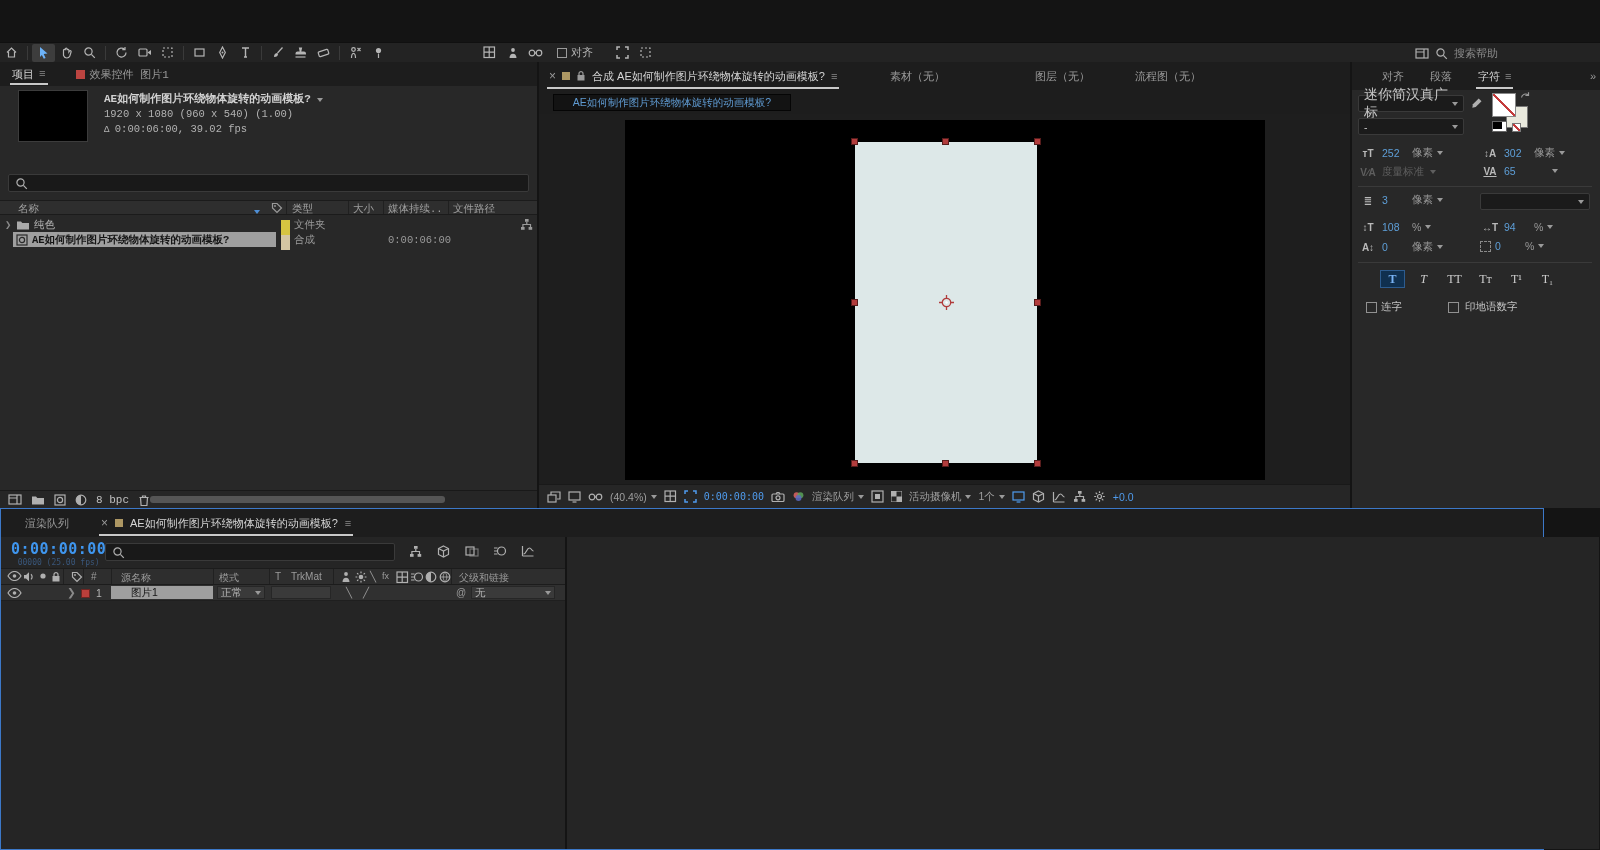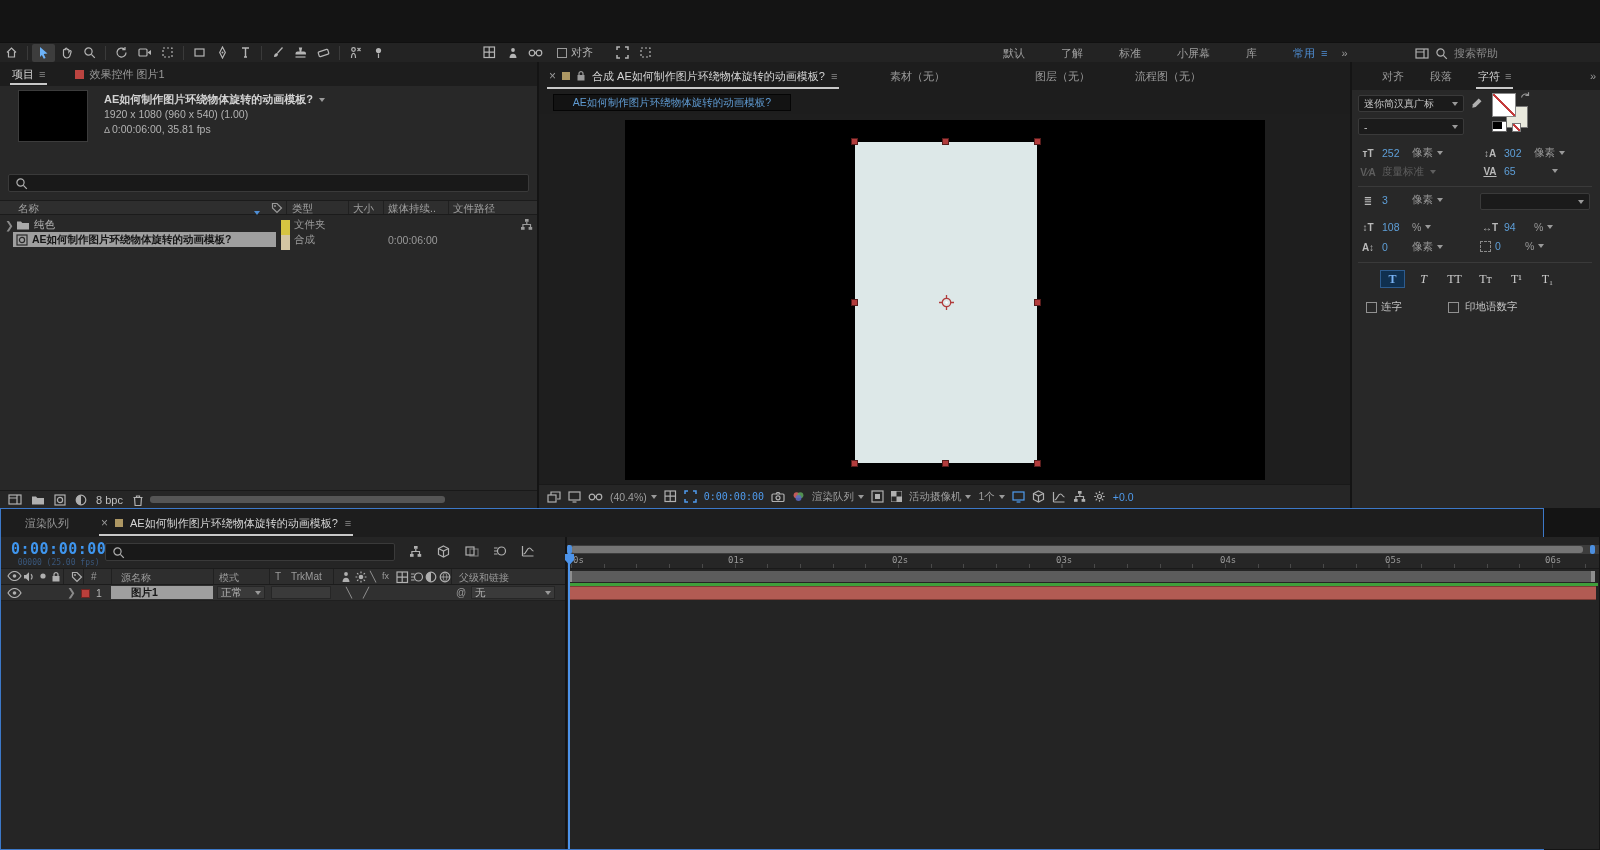--- a/index.html
+++ b/index.html
@@ -44,21 +44,21 @@
   .ptabs { height:24px; background:#1d1d1d; display:flex; align-items:center; position:relative; }
   .ptab { position:relative; padding:0 6px; height:100%; display:flex; align-items:center; gap:5px; color:#9a9a9a; }
   .ptab.active { color:#d6d6d6; }
   .ptab.active::after { content:""; position:absolute; left:4px; right:4px; bottom:1px; height:2px; background:#c9c9c9; }
   .hamb::before{content:"≡"; color:#8a8a8a;}
   .closex::before{content:"×"; color:#9a9a9a; font-size:12px;}
   .chip { width:9px; height:9px; display:inline-block; }
   .caret-d { width:0; height:0; border-left:3.5px solid transparent; border-right:3.5px solid transparent; border-top:4px solid #9a9a9a; display:inline-block; }
 
   
-  #project { left:0; top:0; width:537px; height:446px; }
+  #project { left:0; top:0; width:537px; height:446px;font-family:Liberation Mono, monospace; }
   .pv-thumb { position:absolute; left:18px; top:28px; width:70px; height:52px; background:#000; border:1px solid #3c3c3c; }
   .pv-info { position:absolute; left:104px; top:30px; line-height:15px; }
   .pv-name { color:#d2d2d2; font-weight:bold; font-size:11px; display:flex; align-items:center; gap:6px; }
   .pv-line { color:#b2b2b2; font-size:10.5px; }
   .searchbox { position:absolute; background:#191919; border:1px solid #3a3a3a; border-radius:2px; display:flex; align-items:center; gap:5px; padding:0 6px; color:#8a8a8a; }
   .grid-head { position:absolute; left:0; width:537px; height:15px; background:#2e2e2e; border-top:1px solid #1b1b1b; border-bottom:1px solid #1b1b1b; color:#9f9f9f; font-size:10.5px; }
   .gh-col { position:absolute; top:1px; }
   .vline { position:absolute; top:0; bottom:0; width:1px; background:#202020; }
   .prow { position:absolute; left:0; width:537px; height:15px; font-size:10.5px; color:#b5b5b5; }
   .prow .cell { position:absolute; top:0; height:15px; display:flex; align-items:center; gap:4px; }
@@ -249,30 +249,20 @@
     <div class="tool">
         <svg width="13" height="13" viewBox="0 0 13 13" fill="none" stroke="currentColor" stroke-width="1.2">
           <path d="M1 4V1h3M9 1h3v3M12 9v3H9M4 12H1V9" stroke-width="1.5"></path>
         </svg>
       </div>
     <div class="tool">
         <svg width="13" height="13" viewBox="0 0 13 13" fill="none" stroke="currentColor" stroke-width="1.2">
           <rect x="2" y="2" width="9" height="9" stroke-dasharray="2 2"></rect>
         </svg>
       </div>
-    <div class="ws-wrap">
-      <span class="ws">默认</span>
-      <span class="ws">了解</span>
-      <span class="ws">标准</span>
-      <span class="ws">小屏幕</span>
-      <span class="ws">库</span>
-      <span class="ws active">常用</span>
-      <span class="ws-menu"></span>
-      <span class="chev" style="margin-left:14px"></span>
-    </div>
     <div class="helpsearch">
       <span class="ico">
           <svg width="14" height="11" viewBox="0 0 14 11" fill="none" stroke="currentColor" stroke-width="1.2">
             <rect x="1" y="1" width="12" height="9"></rect>
             <path d="M9 1v9M1 4h8"></path>
           </svg>
         </span>
       <span class="ico">
           <svg width="13" height="13" viewBox="0 0 13 13" fill="none" stroke="currentColor" stroke-width="1.2">
             <circle cx="5.5" cy="5.5" r="3.6"></circle>
@@ -296,21 +286,21 @@
           <span>效果控件 图片1</span>
         </div>
       </div>
       <div class="pv-thumb"></div>
       <div class="pv-info">
         <div class="pv-name">
           <span>AE如何制作图片环绕物体旋转的动画模板?</span>
           <span class="caret-d"></span>
         </div>
         <div class="pv-line">1920 x 1080 (960 x 540) (1.00)</div>
-        <div class="pv-line"><span style="font-size:9px">Δ </span><span>0:00:06:00, 35.81 fps</span></div>
+        <div class="pv-line"><span style="font-size:9px">Δ </span><span>0:00:06:00, 39.02 fps</span></div>
       </div>
       <div class="searchbox" style="left:8px; top:112px; width:521px; height:18px">
         <span class="ico">
             <svg width="13" height="13" viewBox="0 0 13 13" fill="none" stroke="currentColor" stroke-width="1.2">
               <circle cx="5.5" cy="5.5" r="3.6"></circle>
               <path d="M8.4 8.4l3.4 3.4"></path>
             </svg>
           </span>
       </div>
       <div class="grid-head" style="top:138px">
@@ -568,21 +558,21 @@
           </div>
         <div class="ptab active">
             <span>字符</span>
             <span class="hamb"></span>
           </div>
         <span class="chev" style="position:absolute; right:4px"></span>
       </div>
 
       <div class="crow" style="left:6px; top:33px; width:106px">
         <div class="dropdown" style="width:106px">
-            <span style="font-size:10px">迷你简汉真广标</span>
+            <span style="font-size:14px">迷你简汉真广标</span>
             <span class="caret-d"></span>
           </div>
       </div>
       <span class="ico abs" style="left:118px; top:35px">
           <svg width="13" height="13" viewBox="0 0 13 13" fill="none" stroke="currentColor" stroke-width="1.2">
             <path d="M8.7 1.5l2.8 2.8-5.8 5.8-3.4.6.6-3.4z" fill="currentColor" stroke="none"></path>
           </svg>
         </span>
       <div class="abs" style="left:140px; top:31px; width:56px; height:42px">
         <div class="swatch-back"></div>
@@ -833,55 +823,33 @@
           <span class="th ico" style="left:6px; top:3px">
               <svg width="15" height="10" viewBox="0 0 15 10" fill="none" stroke="currentColor" stroke-width="1.2">
                 <path d="M1 5c2-3.2 4.2-4.5 6.5-4.5S12 1.8 14 5c-2 3.2-4.2 4.5-6.5 4.5S3 8.2 1 5z"></path>
                 <circle cx="7.5" cy="5" r="1.8" fill="currentColor" stroke="none"></circle>
               </svg>
             </span>
           <span class="th" style="left:66px; top:1px; color:#8a8a8a">❯</span>
           <span class="th chip" style="left:80px; top:4px; background:#bb3f3b; border:1px solid #6e2522"></span>
           <span class="th" style="left:95px; top:2px">1</span>
           <span class="th" style="left:114px; top:3px; width:10px; height:10px; background:#dfe9e9; border:1px solid #666"></span>
-          <span class="th sel-name" style="left:110px; top:1px; width:102px; height:13px; padding-left:20px; font-weight:bold; display:flex; align-items:center">图片1</span>
+          <span class="th sel-name" style="left:110px; top:1px; width:102px; height:13px; padding-left:20px; font-weight:normal; display:flex; align-items:center">图片1</span>
           <span class="th modecell" style="left:216px; top:1px; width:48px">
               <span>正常</span>
               <span class="caret-d"></span>
             </span>
           <span class="th modecell" style="left:270px; top:1px; width:60px"></span>
           <span class="th glyph" style="left:345px">╲</span>
           <span class="th glyph" style="left:362px">╱</span>
           <span class="th glyph" style="left:455px">@</span>
           <span class="th modecell" style="left:470px; top:1px; width:84px">
               <span>无</span>
               <span class="caret-d"></span>
             </span>
         </div>
       </div>
 
       <div class="tl-div"></div>
 
-      <div class="tl-right">
-        <div class="navtrack">
-          <div class="navthumb"></div>
-          <div class="navcap" style="left:0"></div>
-          <div class="navcap" style="left:1023px"></div>
-        </div>
-        <div class="ruler">
-          <span class="rlabel" style="left:6px">0s</span>
-          <span class="rlabel" style="left:161px">01s</span>
-          <span class="rlabel" style="left:325px">02s</span>
-          <span class="rlabel" style="left:489px">03s</span>
-          <span class="rlabel" style="left:653px">04s</span>
-          <span class="rlabel" style="left:818px">05s</span>
-          <span class="rlabel" style="left:978px">06s</span>
-        </div>
-        <div class="workarea"></div>
-        <div class="greenline"></div>
-        <div class="redbar"></div>
-        <div class="playline">
-          <div class="playhead"></div>
-        </div>
-      </div>
     </div>
   </div>
 </div>
 
 </body></html>

